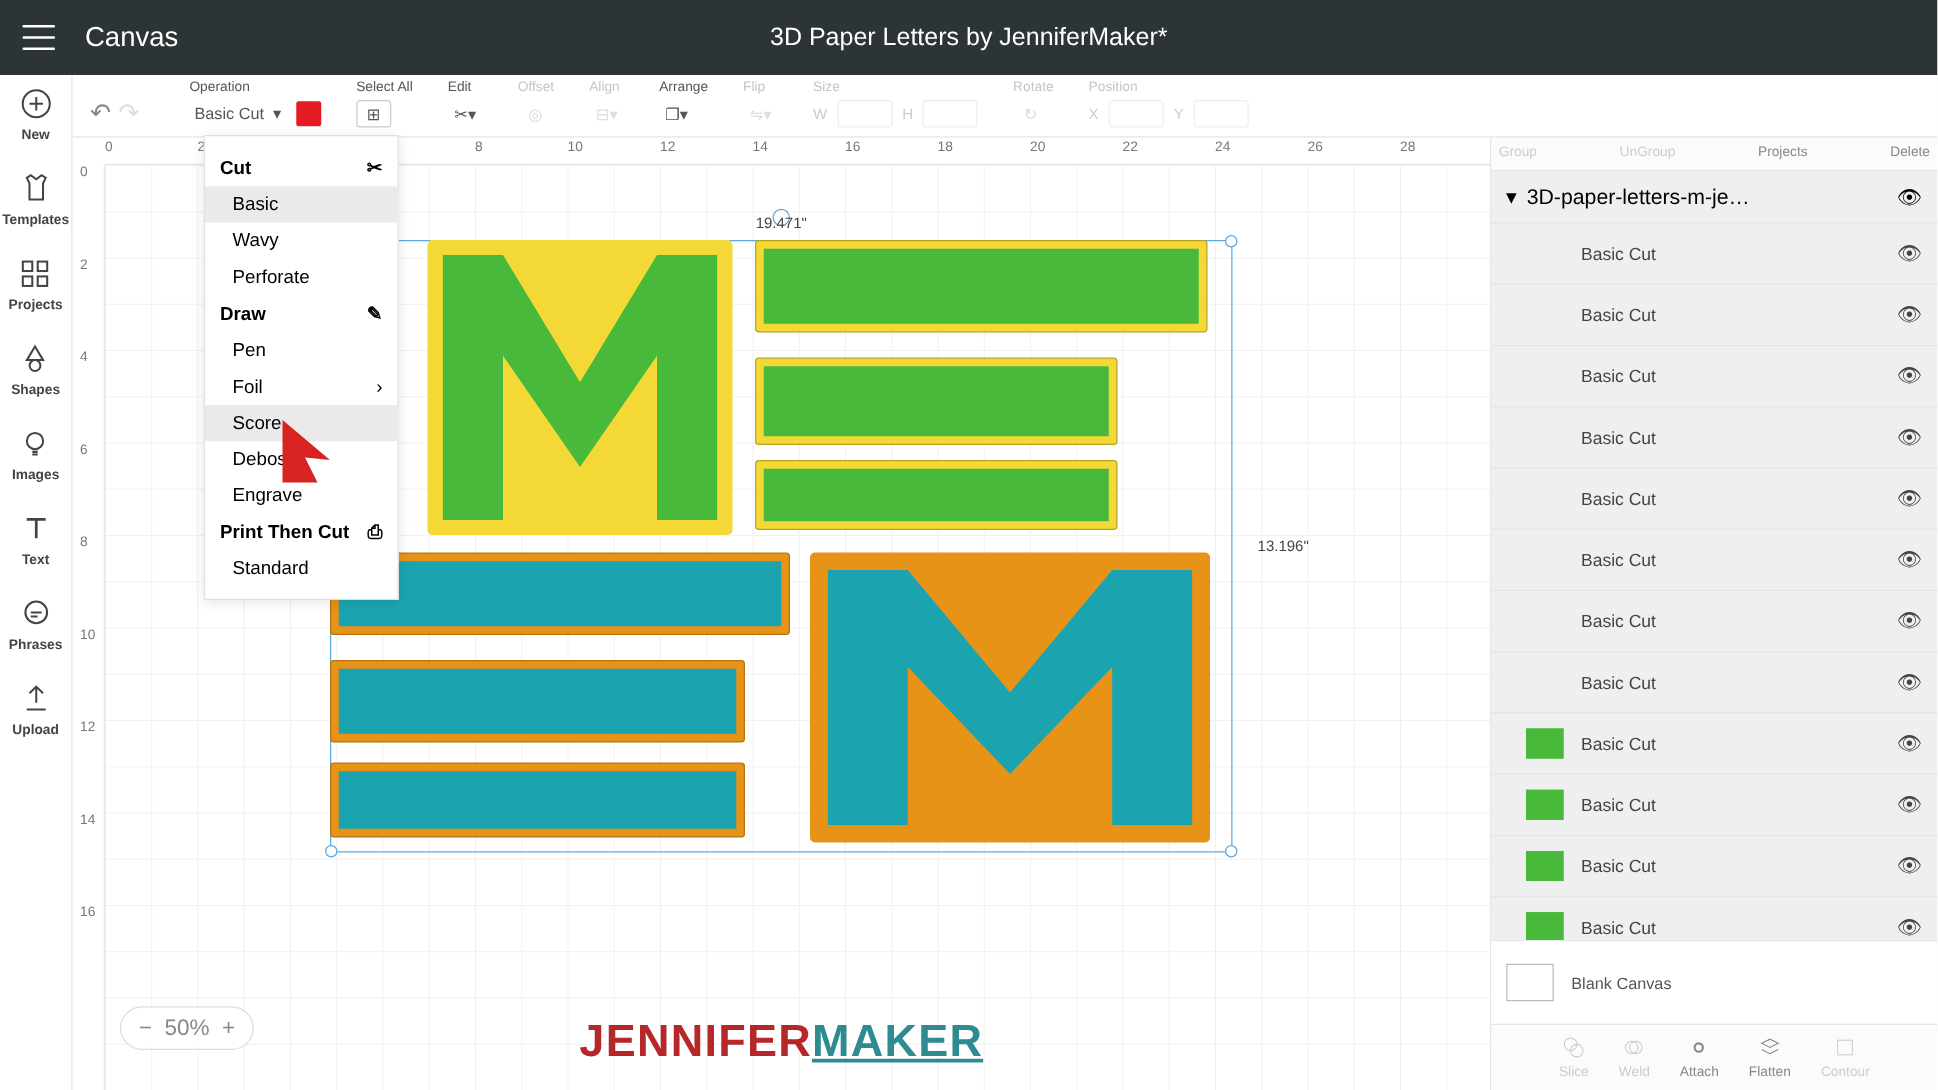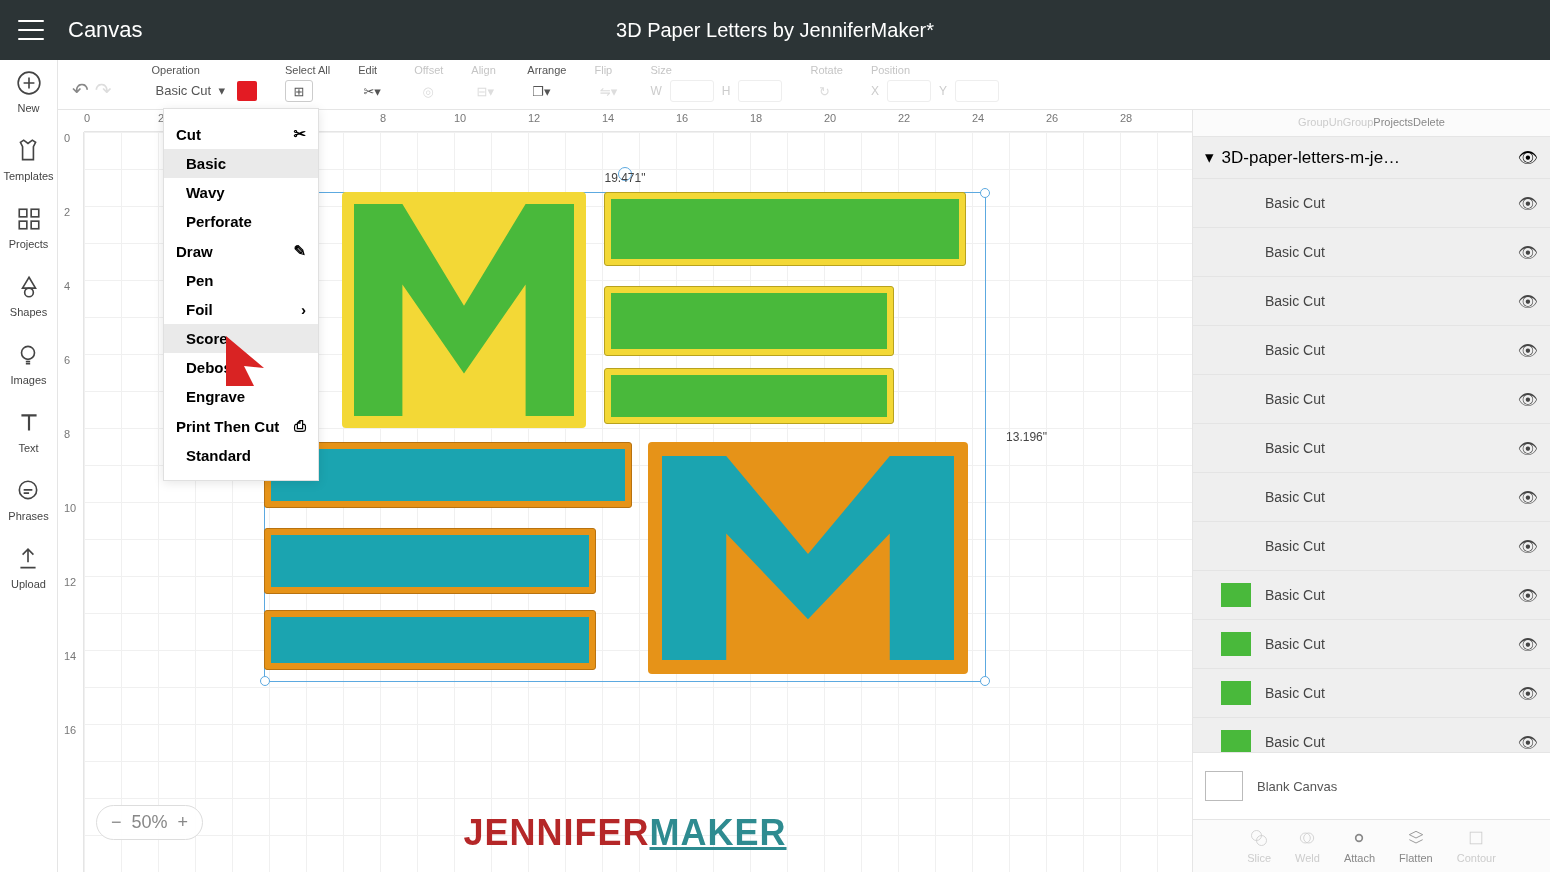--- a/index.html
+++ b/index.html
@@ -10,21 +10,21 @@
 .hamburger { width: 26px; height: 20px; display: flex; flex-direction: column; justify-content: space-between; cursor: pointer; margin-right: 24px; }
 .hamburger span { height: 2px; background: #fff; border-radius: 1px; }
 .header-label { font-size: 22px; font-weight: 400; }
 .header-title { position: absolute; left: 50%; transform: translateX(-50%); font-size: 20px; }
 .header-right { margin-left: auto; display: flex; align-items: center; gap: 22px; font-size: 15px; }
 .header-right .sep { color: #666; }
 .machine-select { display: flex; align-items: center; gap: 10px; }
 .make-it { background: #17b383; color: #fff; border: none; padding: 10px 38px; border-radius: 22px; font-size: 15px; font-weight: 500; cursor: pointer; }
 
 
-.left-tools { position: absolute; left: 0; top: 60px; width: 58px; height: calc(100% - 60px); background: #fff; border-right: 1px solid #e5e5e5; display: flex; flex-direction: column; align-items: center; padding-top: 10px; gap: 24px; z-index: 10; }
+.left-tools { position: absolute; left: 0; top: 60px; width: 58px; height: calc(100% - 60px); background: #fff; border-right: 1px solid #e5e5e5; display: flex; flex-direction: column; align-items: center; padding-top: 10px; gap: 24px; z-index: 10; font-weight: bold; }
 .tool-item { display: flex; flex-direction: column; align-items: center; gap: 6px; cursor: pointer; color: #444; }
 .tool-item svg { width: 26px; height: 26px; }
 .tool-item span { font-size: 11px; }
 
 
 .top-toolbar { position: absolute; left: 58px; top: 60px; right: 0; height: 50px; border-bottom: 1px solid #e5e5e5; display: flex; align-items: flex-start; padding: 4px 14px 0 14px; gap: 28px; z-index: 8; background: #fff; }
 .tb-group { display: flex; flex-direction: column; align-items: flex-start; gap: 4px; }
 .tb-label { font-size: 11px; color: #555; }
 .tb-label.dim { color: #c5c5c5; }
 .tb-controls { display: flex; align-items: center; gap: 8px; }
@@ -32,21 +32,21 @@
 .tb-ico.noborder { border: none; }
 .op-select { border: none; font-size: 13px; color: #555; background: transparent; padding: 3px 4px; }
 .color-swatch { width: 20px; height: 20px; background: #e31b23; border-radius: 2px; }
 .undo-redo { display: flex; gap: 6px; margin-right: 12px; padding-top: 14px; }
 .ur { font-size: 20px; color: #888; cursor: pointer; }
 .ur.dim { color: #ddd; }
 
 
 .op-dropdown { position: absolute; left: 163px; top: 108px; width: 156px; background: #fff; border: 1px solid #e0e0e0; box-shadow: 0 2px 10px rgba(0,0,0,.1); z-index: 50; padding: 10px 0; }
 .dd-header { font-weight: 700; font-size: 15px; padding: 6px 12px; display: flex; justify-content: space-between; align-items: center; }
-.dd-item { font-size: 15px; padding: 6px 12px 6px 22px; cursor: pointer; display: flex; justify-content: space-between; align-items: center; font-weight: bold; }
+.dd-item { font-size: 15px; padding: 6px 12px 6px 22px; cursor: pointer; display: flex; justify-content: space-between; align-items: center; }
 .dd-item.sel { background: #eaeaea; }
 .dd-item.hov { background: #eaeaea; }
 .arrow-cursor { position: absolute; left: 224px; top: 328px; z-index: 60; }
 
 
 .canvas-area { position: absolute; left: 58px; top: 110px; right: 358px; bottom: 0; background: #fff; overflow: hidden; }
 .ruler-h { position: absolute; left: 26px; top: 0; right: 0; height: 22px; border-bottom: 1px solid #e5e5e5; font-size: 11px; color: #777; }
 .ruler-h .tick { position: absolute; top: 2px; }
 .ruler-v { position: absolute; left: 0; top: 22px; width: 26px; bottom: 0; border-right: 1px solid #e5e5e5; font-size: 11px; color: #777; }
 .ruler-v .tick { position: absolute; left: 6px; }
@@ -84,21 +84,21 @@
 .ot-row .fill { position: absolute; inset: 6px; background: #1ba4b0; }
 .ot-r1 { left: 0; top: 0; width: 368px; height: 66px; }
 .ot-r2 { left: 0; top: 86px; width: 332px; height: 66px; }
 .ot-r3 { left: 0; top: 168px; width: 332px; height: 60px; }
 
 
 .right-panel { position: absolute; right: 0; top: 60px; width: 358px; bottom: 0; border-left: 1px solid #e5e5e5; background: #fbfbfb; display: flex; flex-direction: column; }
 .rp-tabs { display: flex; height: 24px; font-size: 13px; }
 .rp-tab { flex: 1; text-align: center; color: #666; border-bottom: 1px solid #e5e5e5; padding-top: 2px; cursor: pointer; }
 .rp-tab.active { font-weight: 500; color: #222; border-bottom: 2px solid #222; }
-.rp-actions { display: flex; justify-content: center; padding: 8px 6px; border-bottom: 1px solid #e5e5e5; }
+.rp-actions { display: flex; justify-content: space-between; padding: 8px 6px; border-bottom: 1px solid #e5e5e5; }
 .rp-act { display: flex; flex-direction: column; align-items: center; font-size: 11px; color: #888; gap: 4px; cursor: pointer; }
 .rp-act.dim { color: #ccc; }
 .rp-act svg { width: 20px; height: 20px; }
 .layer-list { flex: 1; overflow-y: auto; }
 .layer-group-header { display: flex; align-items: center; gap: 8px; padding: 10px 12px; font-size: 17px; font-weight: 500; background: #efefef; }
 .layer-row { display: flex; align-items: center; gap: 14px; padding: 12px 12px 12px 28px; font-size: 14px; color: #444; background: #efefef; border-top: 1px solid #e4e4e4; }
 .layer-sw { width: 30px; height: 24px; border: 1px solid #999; background: #fff; }
 .layer-sw.green { background: #49b93b; border-color: #49b93b; }
 .layer-sw.hidden { visibility: hidden; }
 .eye { margin-left: auto; font-size: 16px; }

